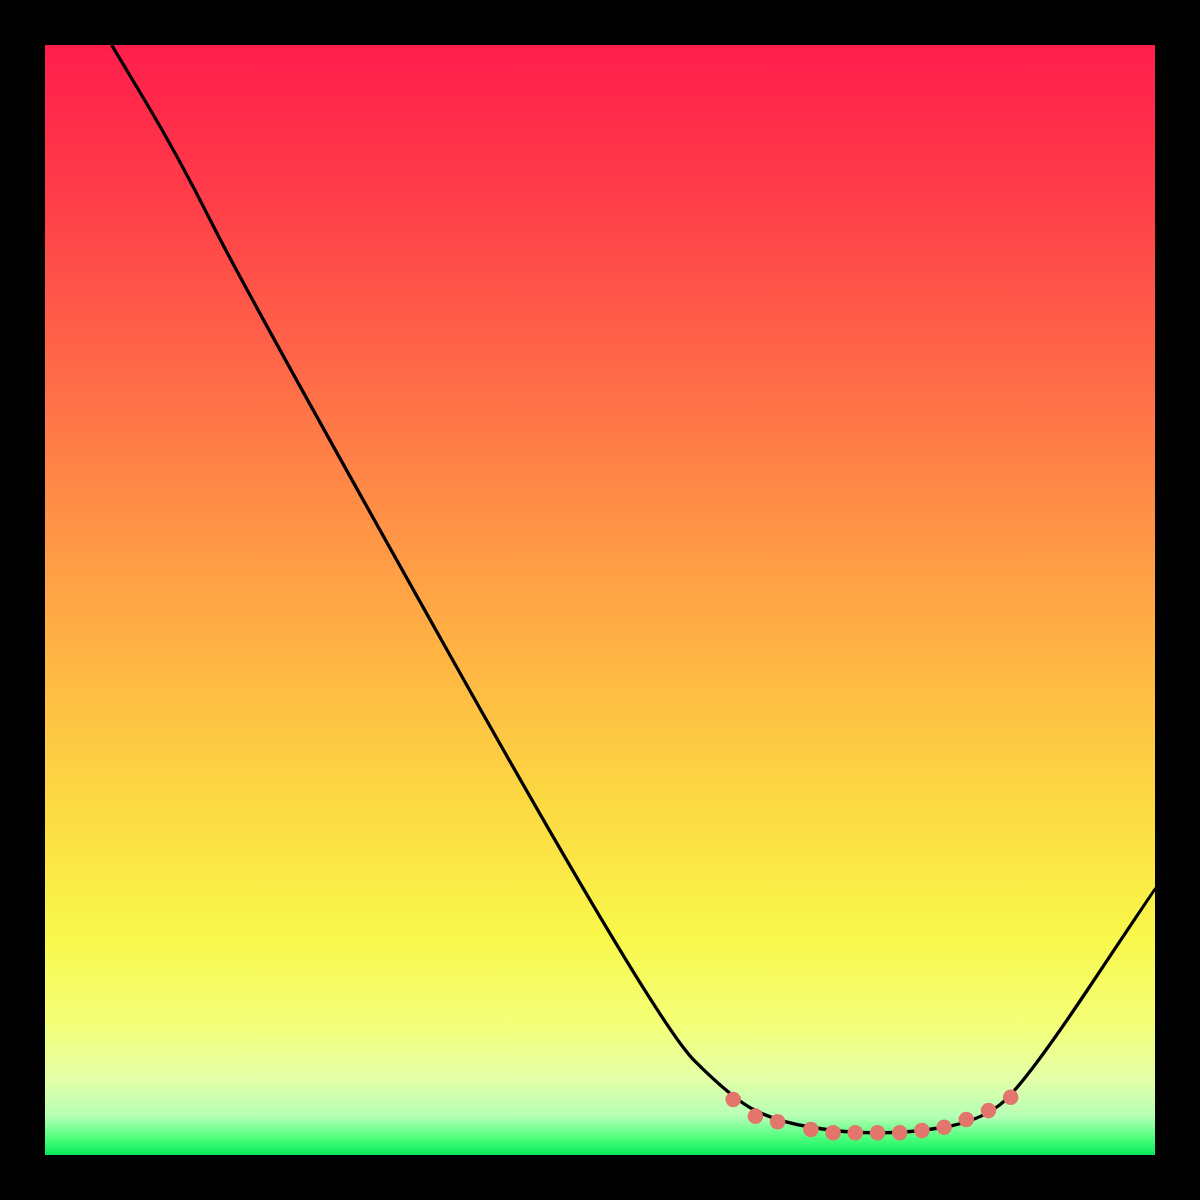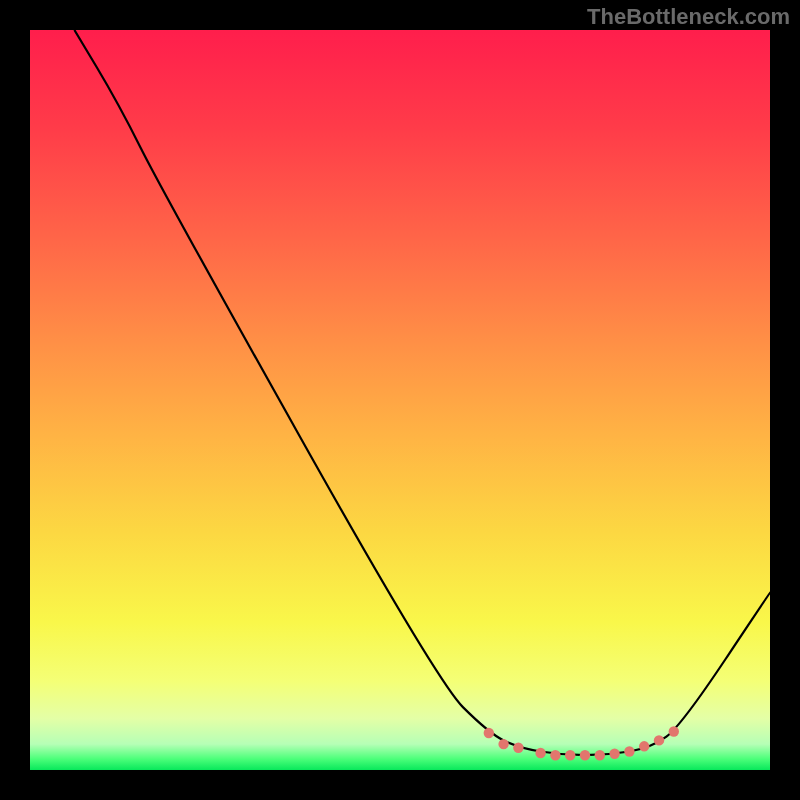--- a/index.html
+++ b/index.html
@@ -38,21 +38,20 @@
   .plot-area svg {
     display: block;
     width: 740px;
     height: 740px;
   }
 </style>
 </head>
 <body>
 
 <div class="frame">
-  <div class="watermark">TheBottleneck.com</div>
   <div class="plot-area">
     <svg id="chart-svg" viewBox="0 0 740 740" xmlns="http://www.w3.org/2000/svg">
       <defs>
         <linearGradient id="bg-grad" x1="0" y1="0" x2="0" y2="1">
             <stop offset="0%" stop-color="#ff1e4c"></stop>
             <stop offset="13%" stop-color="#ff3b49"></stop>
             <stop offset="28.000000000000004%" stop-color="#ff6548"></stop>
             <stop offset="42%" stop-color="#ff8f46"></stop>
             <stop offset="55.00000000000001%" stop-color="#ffb444"></stop>
             <stop offset="68%" stop-color="#fcd842"></stop>

